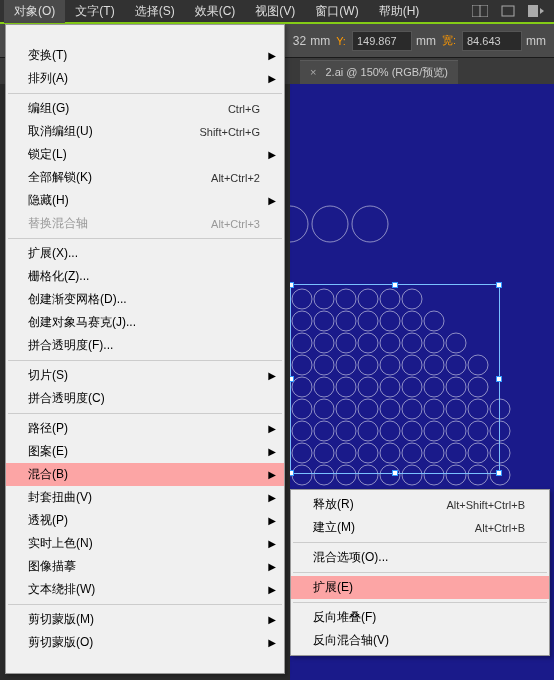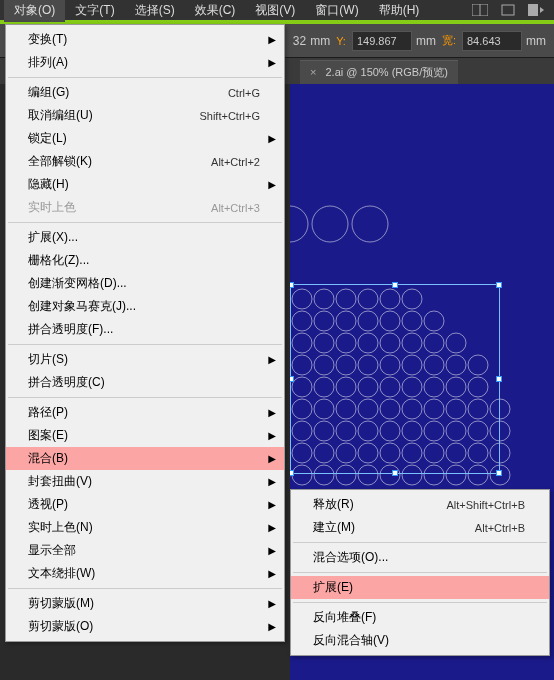--- a/index.html
+++ b/index.html
@@ -1,32 +1,32 @@
 <!DOCTYPE html>
 <html><head>
 <meta charset="utf-8">
 <style>
 * { margin: 0; padding: 0; box-sizing: border-box; }
 body { width: 554px; height: 680px; background: #2a2a2a; font-family: "Microsoft YaHei", sans-serif; font-size: 12px; color: #ccc; overflow: hidden; position: relative; }
-.menubar { height: 24px; background: #323232; display: flex; align-items: center; padding: 0 4px; border-bottom: 4px solid #84cc16; }
+.menubar { height: 24px; background: #323232; display: flex; align-items: center; padding: 0 4px; border-bottom: 2px solid #84cc16; }
 .menubar-item { padding: 3px 10px; color: #ddd; cursor: pointer; }
 .menubar-item.active { background: #4a4a4a; }
 .menubar-spacer { flex: 1; }
 .menubar-icon { width: 20px; height: 16px; margin: 0 4px; display: flex; align-items: center; justify-content: center; }
 .toolbar { height: 34px; background: #4a4a4a; border-bottom: 1px solid #1a1a1a; display: flex; align-items: center; padding: 0 8px; gap: 4px; justify-content: flex-end; }
 .field-label { color: #f90; font-size: 11px; padding: 0 2px; }
 .field-input { width: 60px; height: 20px; background: #2a2a2a; border: 1px solid #555; color: #ccc; font-size: 11px; padding: 0 4px; }
 .tab-bar { height: 26px; background: #3a3a3a; display: flex; align-items: flex-end; padding-left: 300px; }
 .tab { padding: 4px 10px; background: #4a4a4a; color: #ccc; font-size: 11px; border-top: 1px solid #5a5a5a; }
 .tab-close { margin-right: 6px; color: #aaa; }
 .canvas { position: absolute; top: 84px; left: 290px; right: 0; bottom: 0; background: #1a1a8a; overflow: hidden; }
 .selection-box { position: absolute; top: 200px; left: 0; width: 210px; height: 190px; border: 1px solid #7ac0ff; }
 .selection-handle { position: absolute; width: 6px; height: 6px; background: #fff; border: 1px solid #39f; }
 .circles { position: absolute; top: 120px; left: -60px; }
-.main-menu { position: absolute; top: 24px; left: 5px; width: 280px; background: #f0f0f0; border: 1px solid #999; box-shadow: 2px 2px 4px rgba(0,0,0,0.3); color: #000; padding: 3px 0; }
+.main-menu { position: absolute; top: 24px; left: 5px; width: 280px; background: #f0f0f0; border: 1px solid #999; box-shadow: 2px 2px 4px rgba(0,0,0,0.3); color: #000; padding: 19px 0; }
 .menu-item { display: flex; align-items: center; padding: 3px 24px 3px 22px; position: relative; cursor: pointer; }
 .menu-item.highlighted { background: #fca5a5; }
 .menu-item.disabled { color: #999; }
 .menu-label { flex: 1; }
 .menu-shortcut { font-size: 11px; color: #333; }
 .menu-item.disabled .menu-shortcut { color: #999; }
 .menu-arrow { position: absolute; right: 8px; font-size: 10px; }
 .menu-sep { height: 1px; background: #ccc; margin: 3px 2px; }
 .submenu { position: absolute; top: 489px; left: 290px; width: 260px; background: #f0f0f0; border: 1px solid #999; box-shadow: 2px 2px 4px rgba(0,0,0,0.3); color: #000; padding: 3px 0; }
 circle { fill: none; stroke: #fff; stroke-width: 1; opacity: 0.5; }
@@ -212,21 +212,21 @@
     </div>
     <div class="menu-item">
       <span class="menu-label">全部解锁(K)</span>
       <span class="menu-shortcut">Alt+Ctrl+2</span>
     </div>
     <div class="menu-item">
       <span class="menu-label">隐藏(H)</span>
       <span class="menu-arrow">▶</span>
     </div>
     <div class="menu-item disabled">
-      <span class="menu-label">实时上色</span>
+      <span class="menu-label">替换混合轴</span>
       <span class="menu-shortcut">Alt+Ctrl+3</span>
     </div>
     <div class="menu-sep"></div>
     <div class="menu-item">
       <span class="menu-label">扩展(X)...</span>
     </div>
     <div class="menu-item">
       <span class="menu-label">栅格化(Z)...</span>
     </div>
     <div class="menu-item">
@@ -265,21 +265,21 @@
     </div>
     <div class="menu-item">
       <span class="menu-label">透视(P)</span>
       <span class="menu-arrow">▶</span>
     </div>
     <div class="menu-item">
       <span class="menu-label">实时上色(N)</span>
       <span class="menu-arrow">▶</span>
     </div>
     <div class="menu-item">
-      <span class="menu-label">显示全部</span>
+      <span class="menu-label">图像描摹</span>
       <span class="menu-arrow">▶</span>
     </div>
     <div class="menu-item">
       <span class="menu-label">文本绕排(W)</span>
       <span class="menu-arrow">▶</span>
     </div>
     <div class="menu-sep"></div>
     <div class="menu-item">
       <span class="menu-label">剪切蒙版(M)</span>
       <span class="menu-arrow">▶</span>

